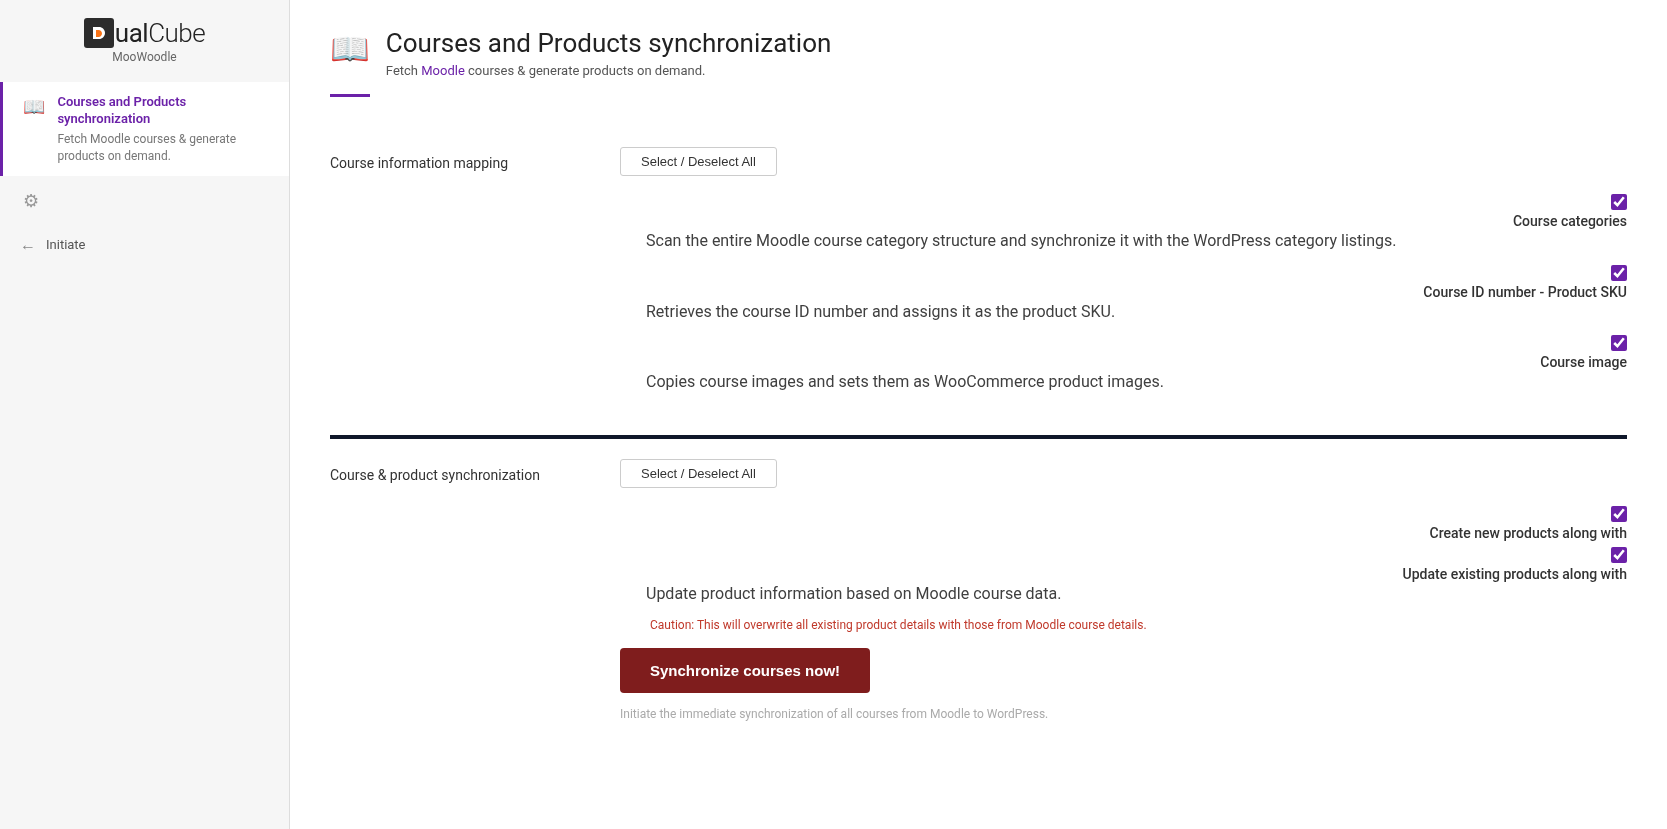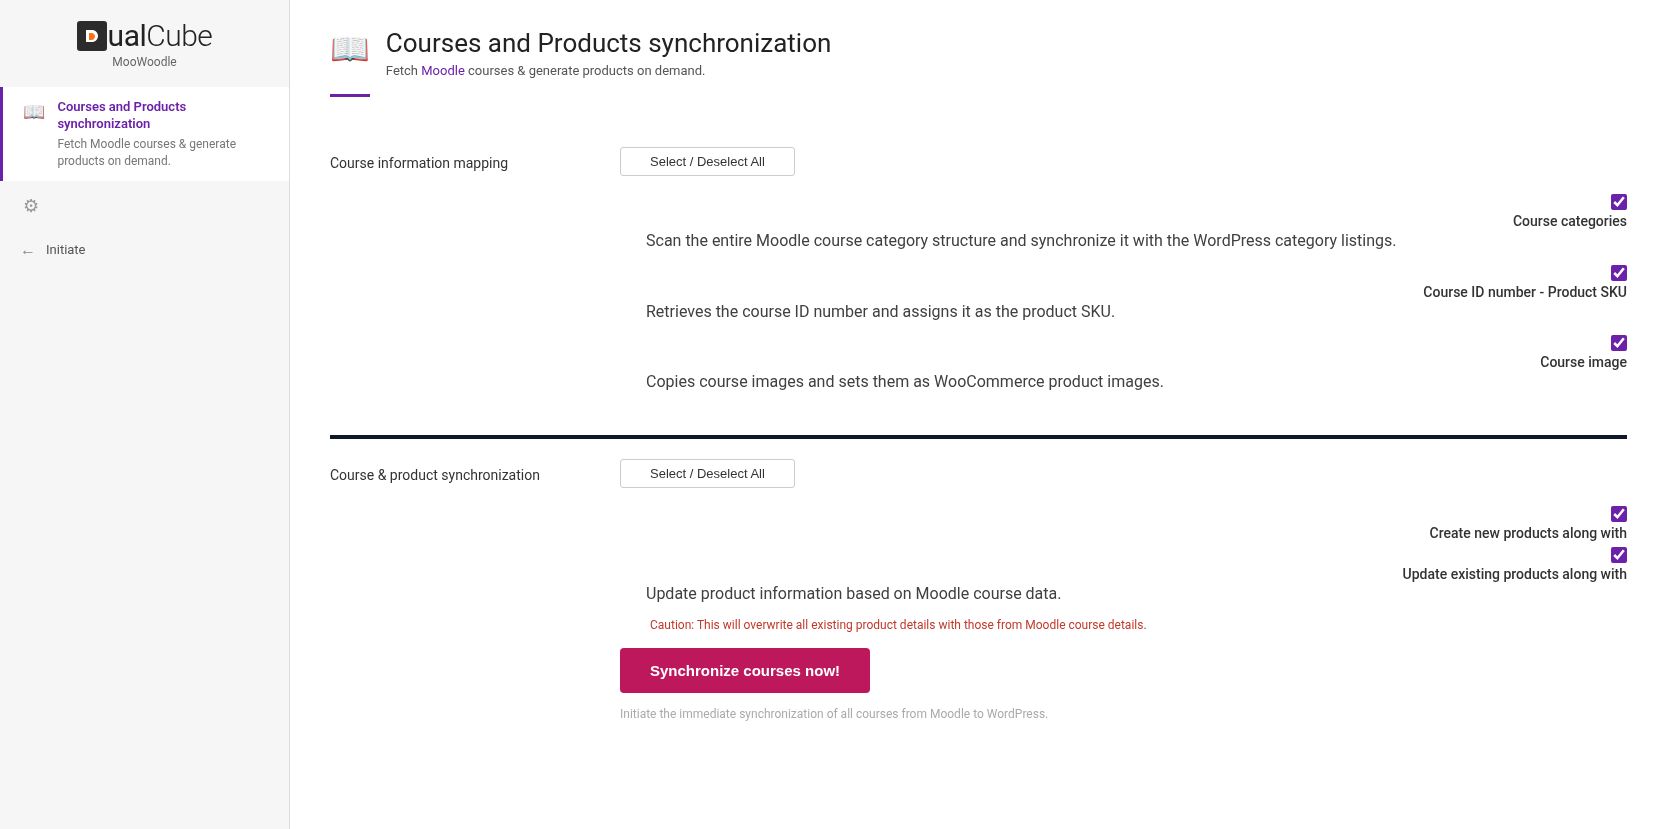--- a/index.html
+++ b/index.html
@@ -165,21 +165,21 @@
       padding-top: 8px;
     }
 
     .section-content {
       flex: 1;
     }
 
     .select-deselect-btn {
       border: 1px solid #ccc;
       background: #fff;
-      padding: 6px 29px;
+      padding: 6px 20px;
       font-size: 13px;
       color: #333;
       cursor: pointer;
       border-radius: 3px;
       margin-bottom: 18px;
     }
 
     .checkbox-item {
       margin-bottom: 6px;
     }
@@ -207,21 +207,21 @@
     .checkbox-desc {
       font-size: 16px;
       color: #404040;
       margin-left: 26px;
       margin-top: 1px;
       margin-bottom: 12px;
       line-height: 1.4;
     }
 
     .sync-btn {
-      background: #be185d;
+      background: #7f1d1d;
       color: #fff;
       border: none;
       padding: 14px 30px;
       font-size: 15px;
       font-weight: 600;
       cursor: pointer;
       border-radius: 4px;
       margin-top: 10px;
       margin-bottom: 8px;
     }
@@ -247,21 +247,21 @@
       padding: 18px 20px 8px;
     }
     .logo-svg-wrap {
       display: flex;
       flex-direction: column;
       align-items: center;
     }
     .logo-brand {
       display: flex;
       align-items: center;
-      font-size: 30px;
+      font-size: 26px;
       font-weight: 300;
       color: #222;
       letter-spacing: -0.5px;
     }
     .logo-d-box {
       display: inline-flex;
       align-items: center;
       justify-content: center;
       width: 30px;
       height: 30px;

